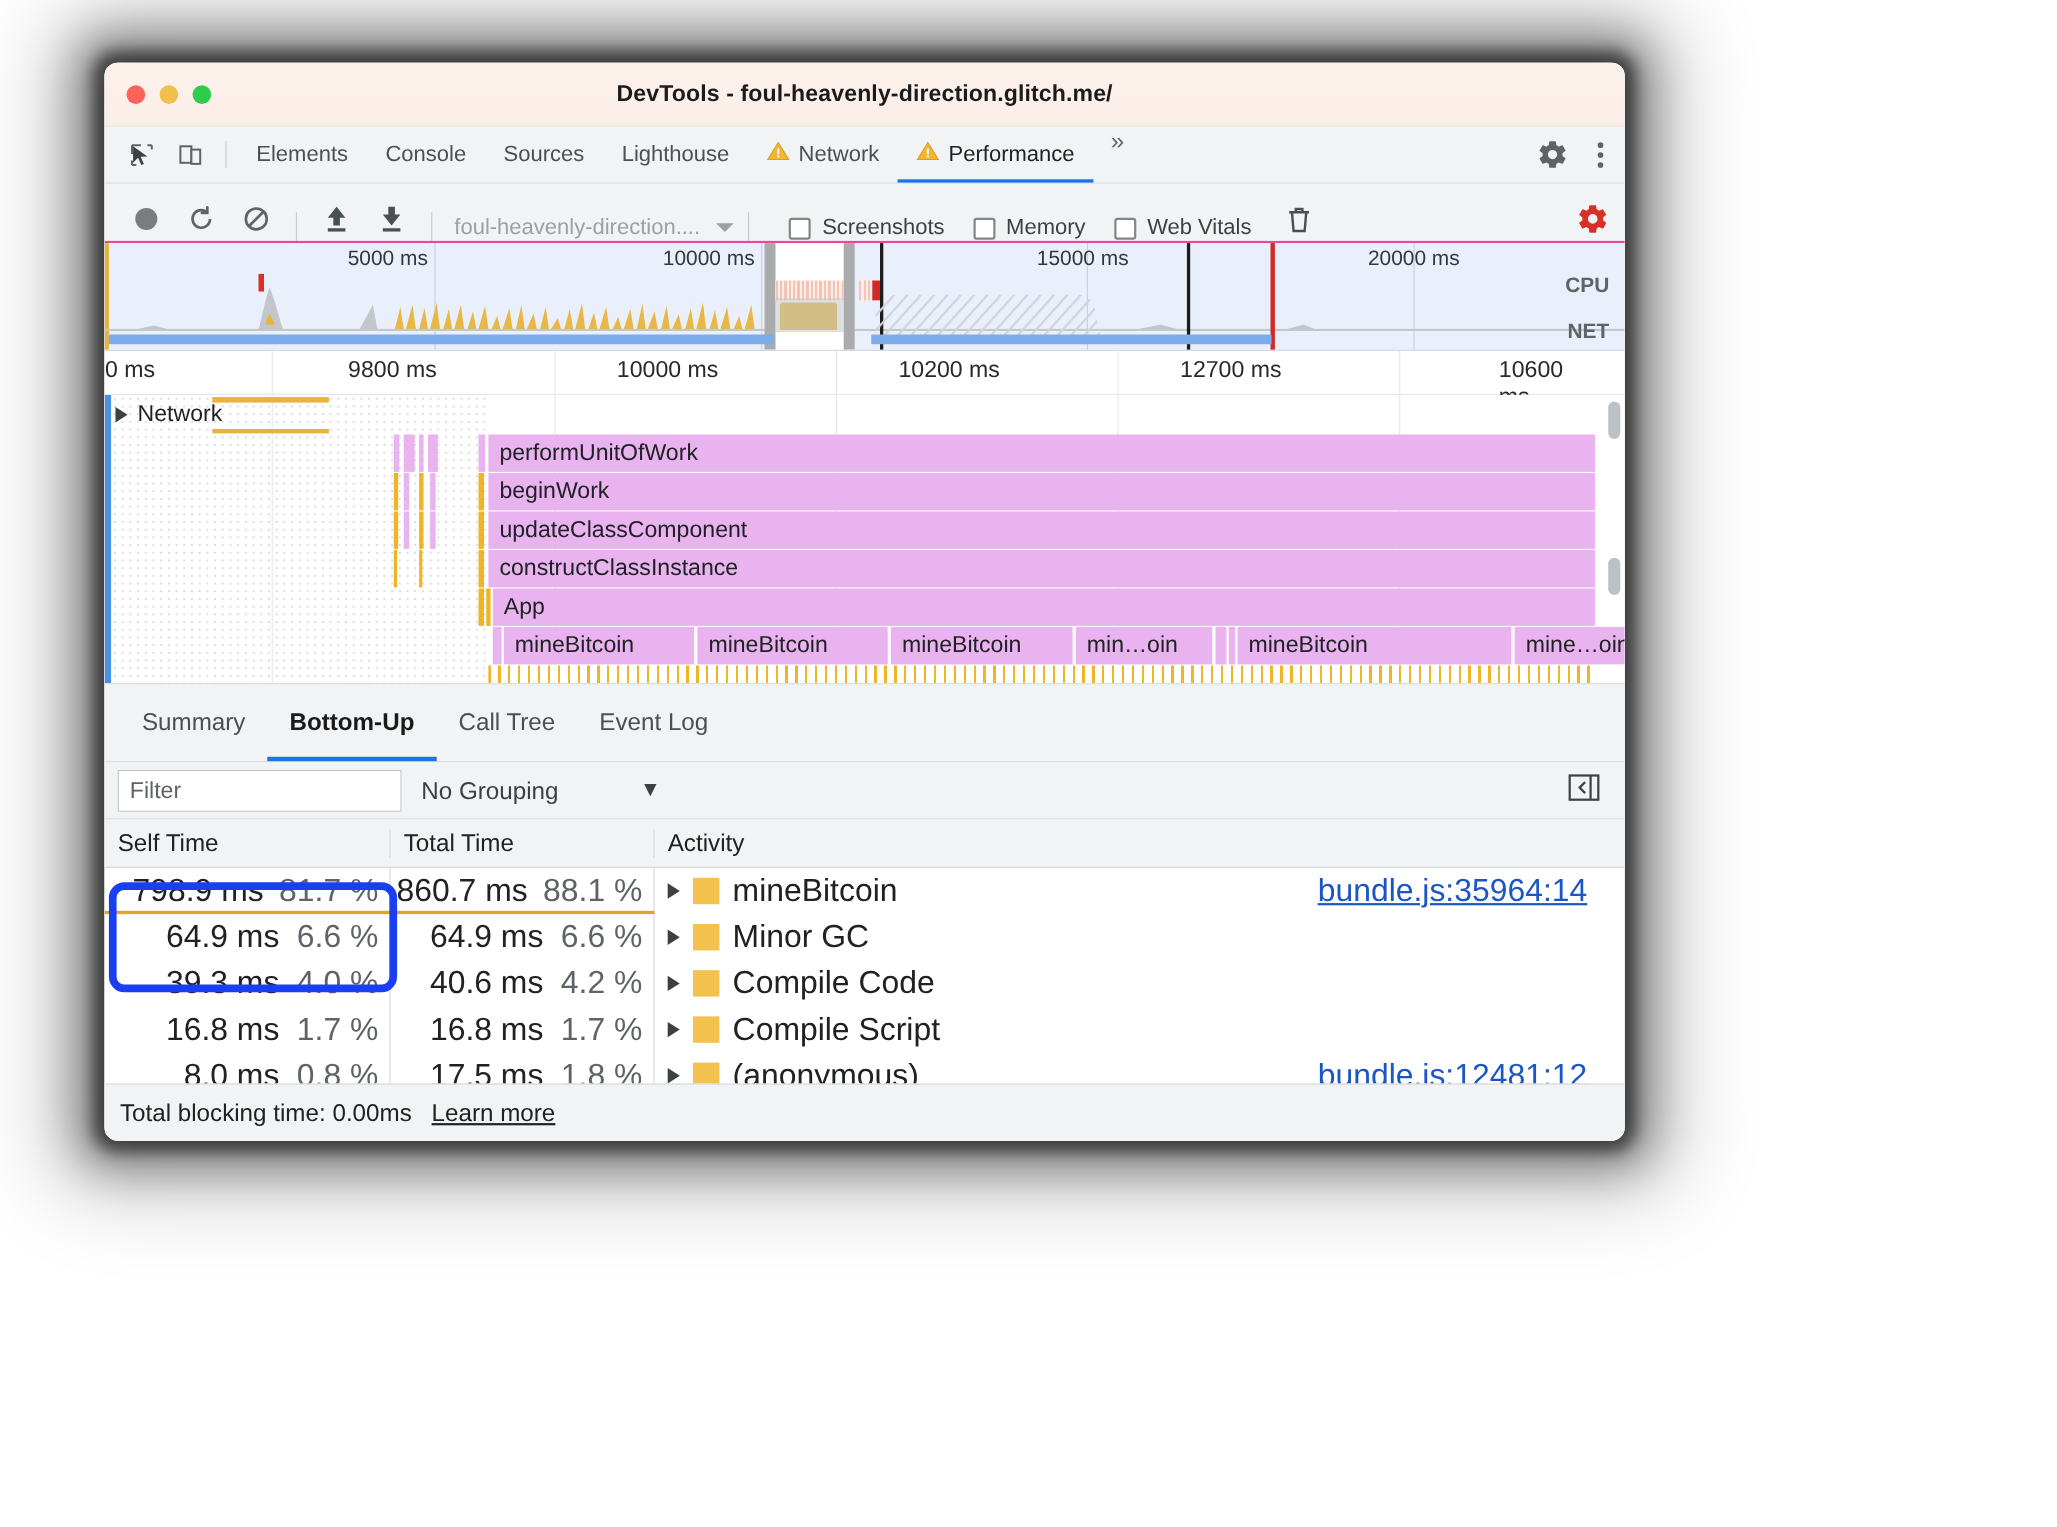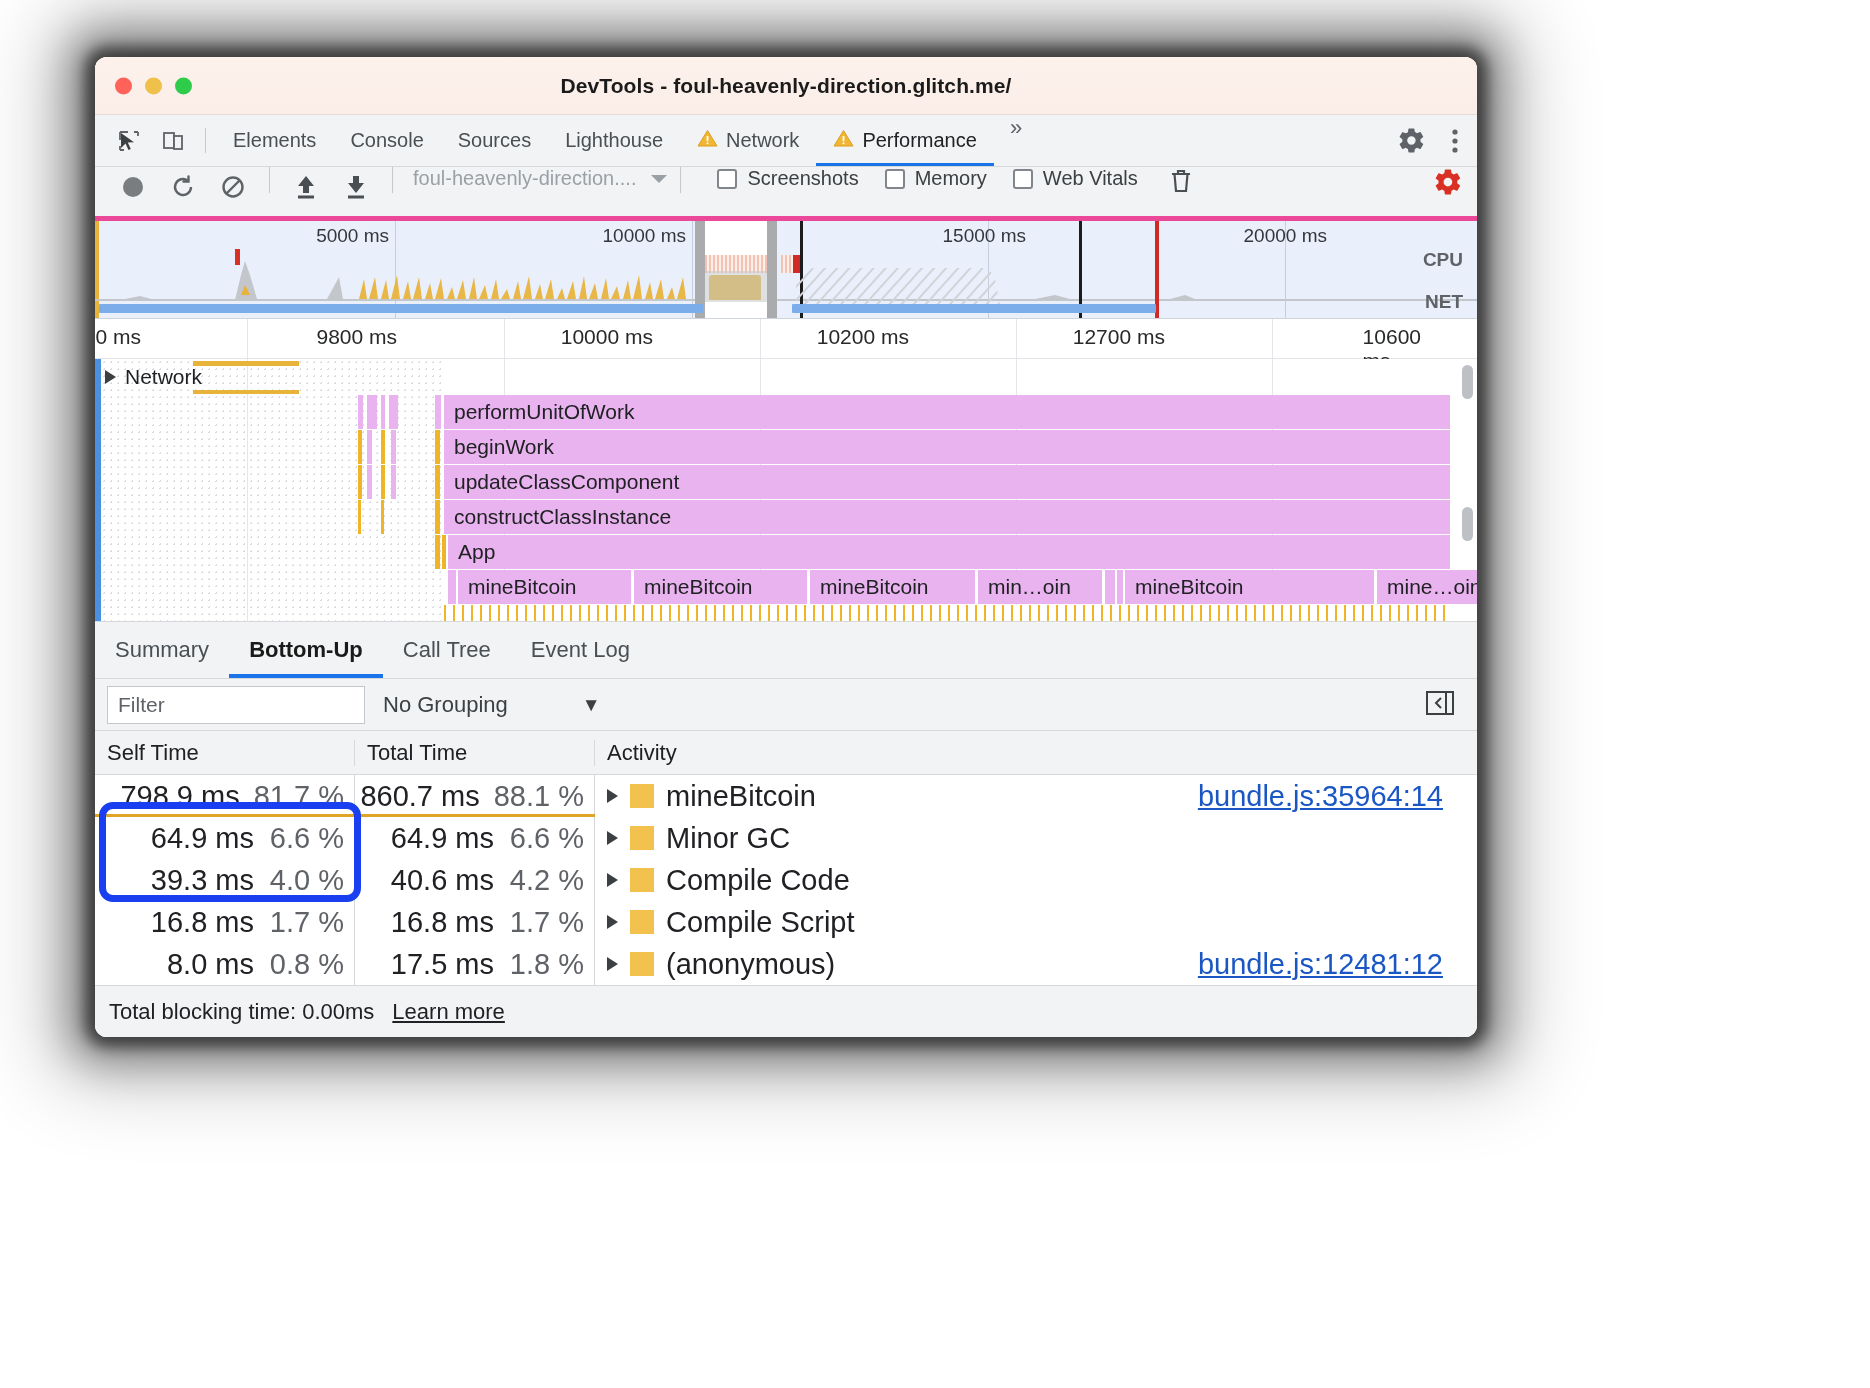--- a/index.html
+++ b/index.html
@@ -84,22 +84,22 @@
   }
   .tb-right {
     margin-left: auto; display: flex; align-items: center;
   }
   .more-tabs { padding: 0 16px; font-size: 22px; color: #5f6368; cursor: pointer; }
 
   
   #perf-toolbar {
     height: 54px;
     background: #f1f3f4;
-    border-bottom: 5px solid #ec4899;
-    display: flex; align-items: flex-start;
+    border-bottom: 2px solid #ec4899;
+    display: flex; align-items: flex-end;
     padding: 0 14px;
     gap: 2px;
   }
   .pt-btn { width: 48px; height: 40px; display:flex; align-items:center; justify-content:center; cursor: pointer; }
   .pt-sep { width: 1px; height: 26px; background: #c6c9cc; margin: 0 10px; }
   #perf-source {
     font-size: 20px; color: #9aa0a6; padding-left: 8px;
     display: flex; align-items: center; gap: 14px; cursor: pointer;
   }
   .cbx-group { display: flex; align-items: center; gap: 26px; margin-left: 24px; }
@@ -202,23 +202,23 @@
   }
   .vgrid { position: absolute; top: 0; bottom: 0; width: 1px; background: #e4e6e9; }
 
   
   .vscroll {
     position: absolute; right: 4px; width: 11px; border-radius: 6px; background: #bdc1c6;
   }
 
   
   #drawer-tabs {
-    height: 58px; background: #f1f3f4;
+    height: 72px; background: #f1f3f4;
     border-top: 1px solid #d6d8da; border-bottom: 1px solid #d6d8da;
-    display: flex; align-items: stretch; 
+    display: flex; align-items: stretch; padding-left: 14px;
   }
   .dtab {
     display: flex; align-items: center; padding: 0 20px;
     font-size: 22px; color: #4a4f54; cursor: pointer; position: relative;
   }
   .dtab.selected { color: #1a1a1a; font-weight: 600; }
   .dtab.selected::after {
     content: ""; position: absolute; left: 0; right: 0; bottom: 0;
     height: 4px; background: #1a73e8;
   }

